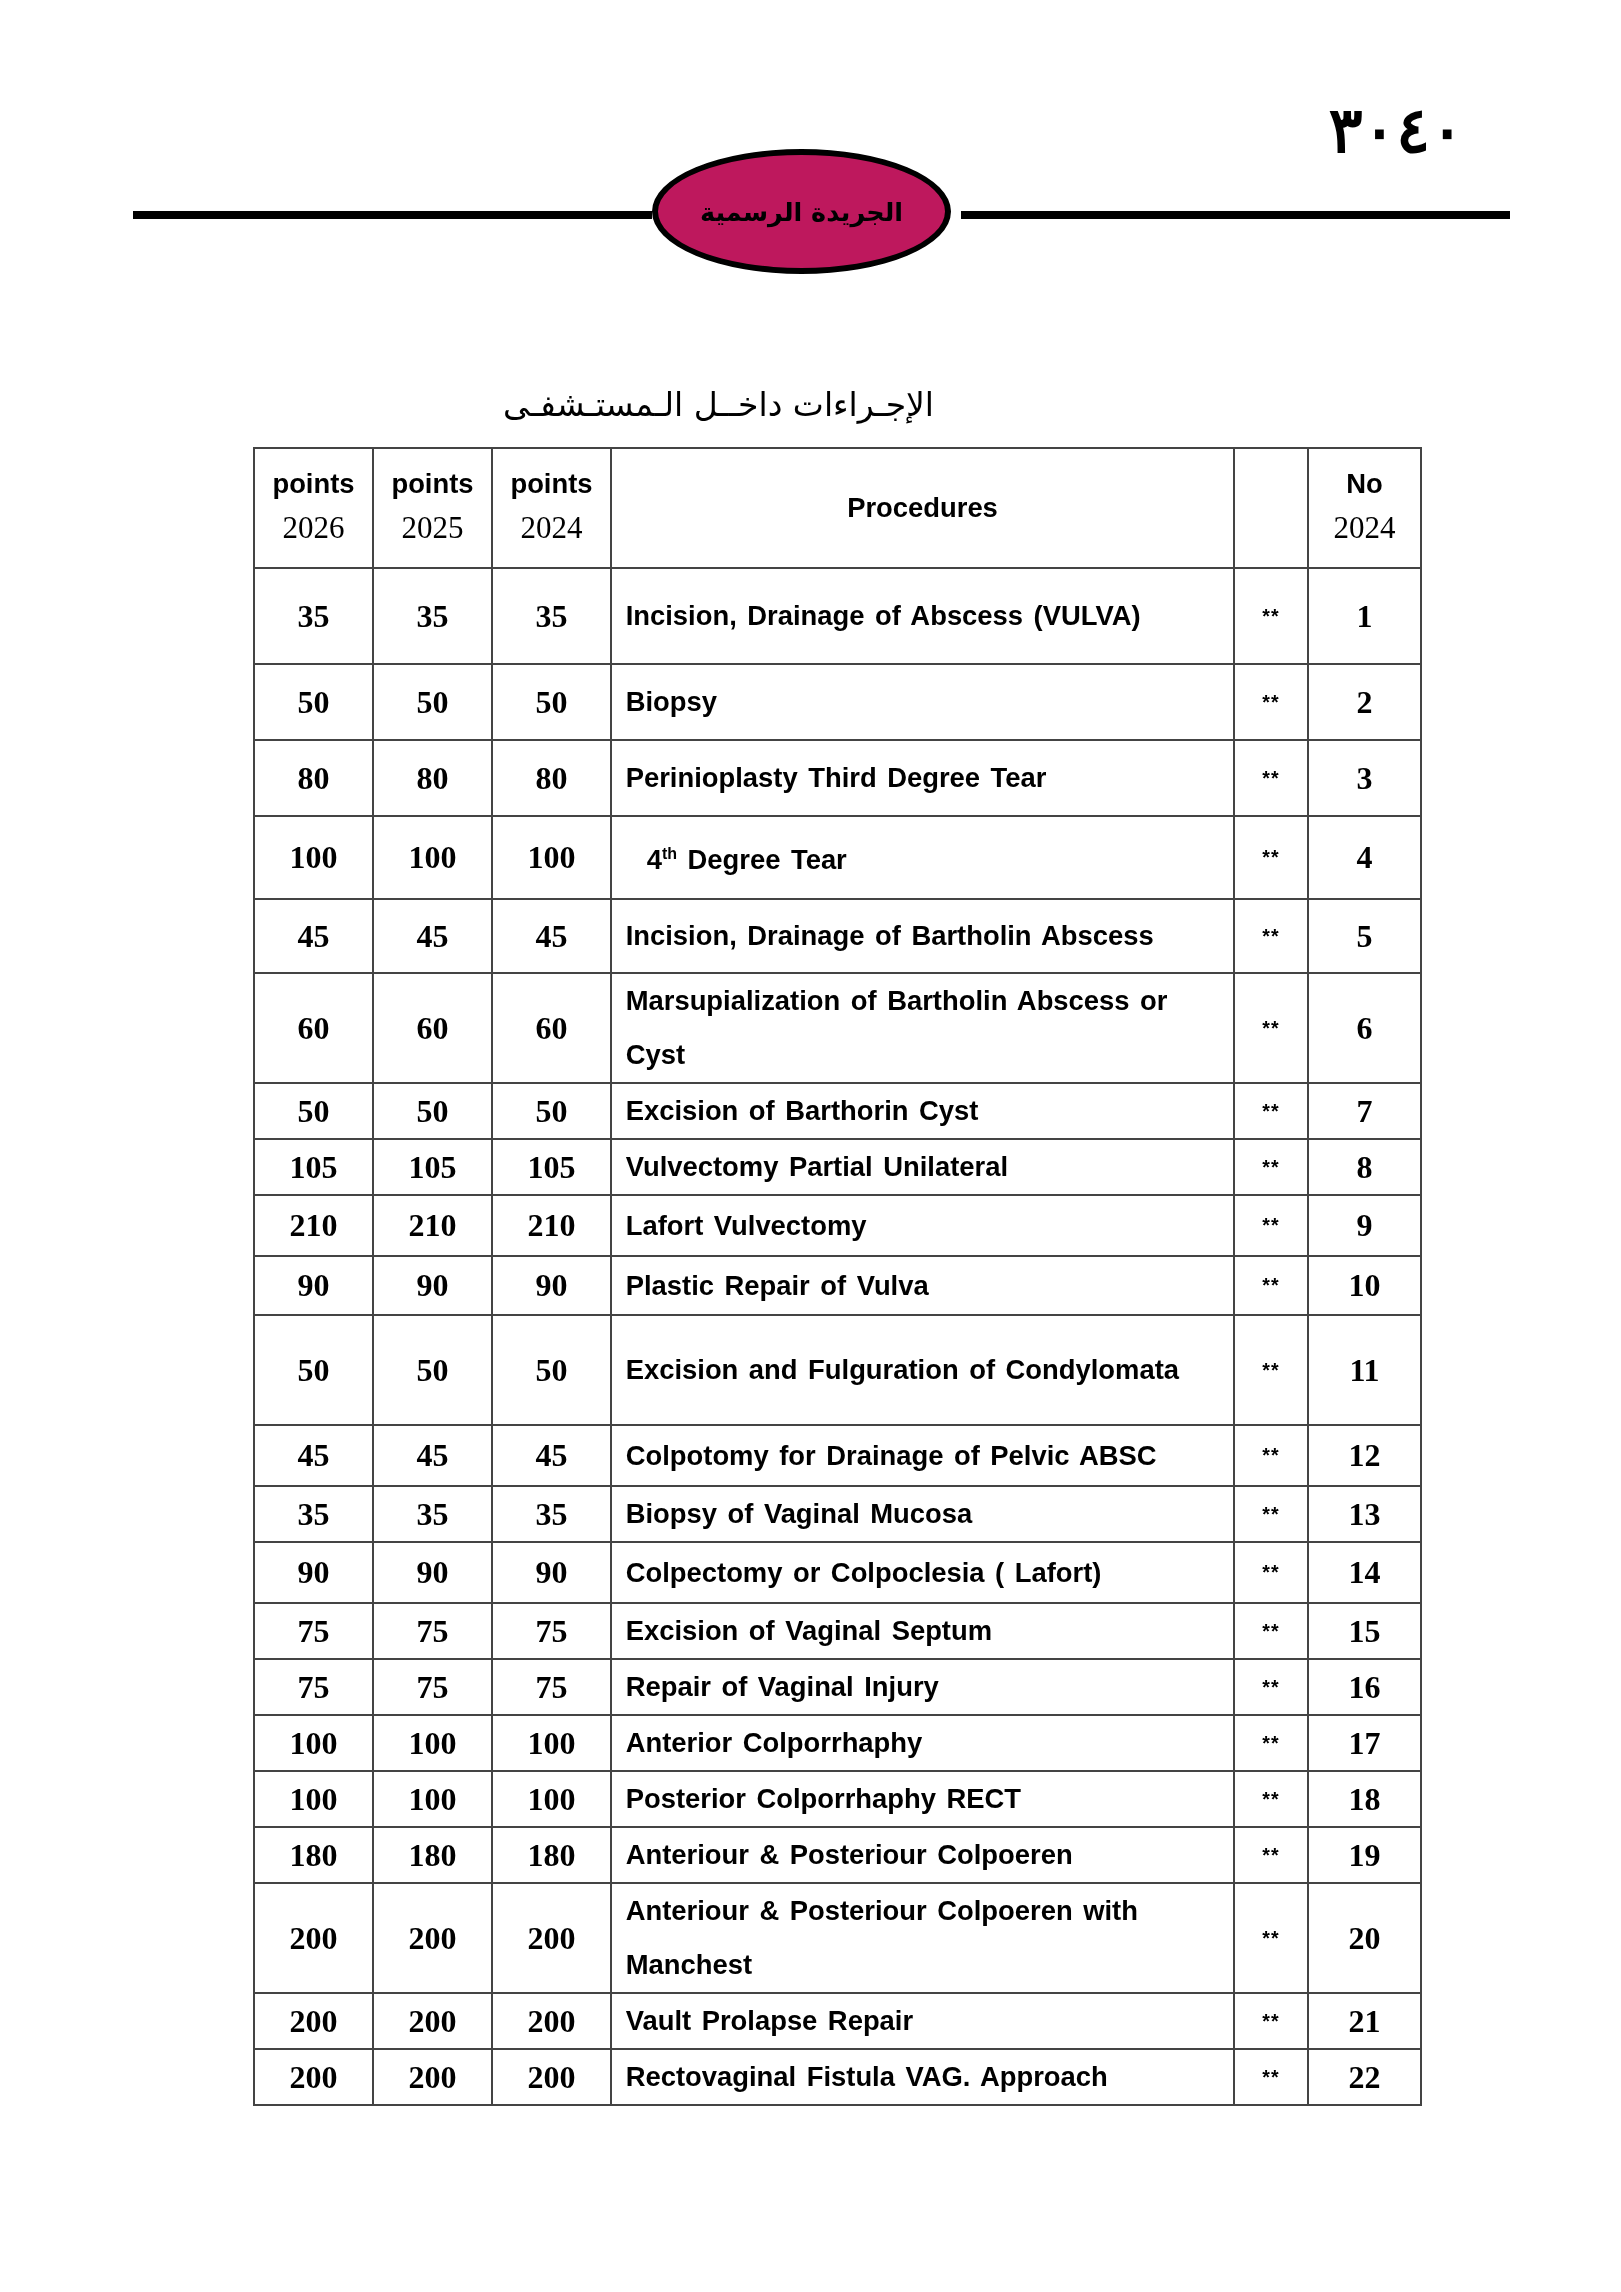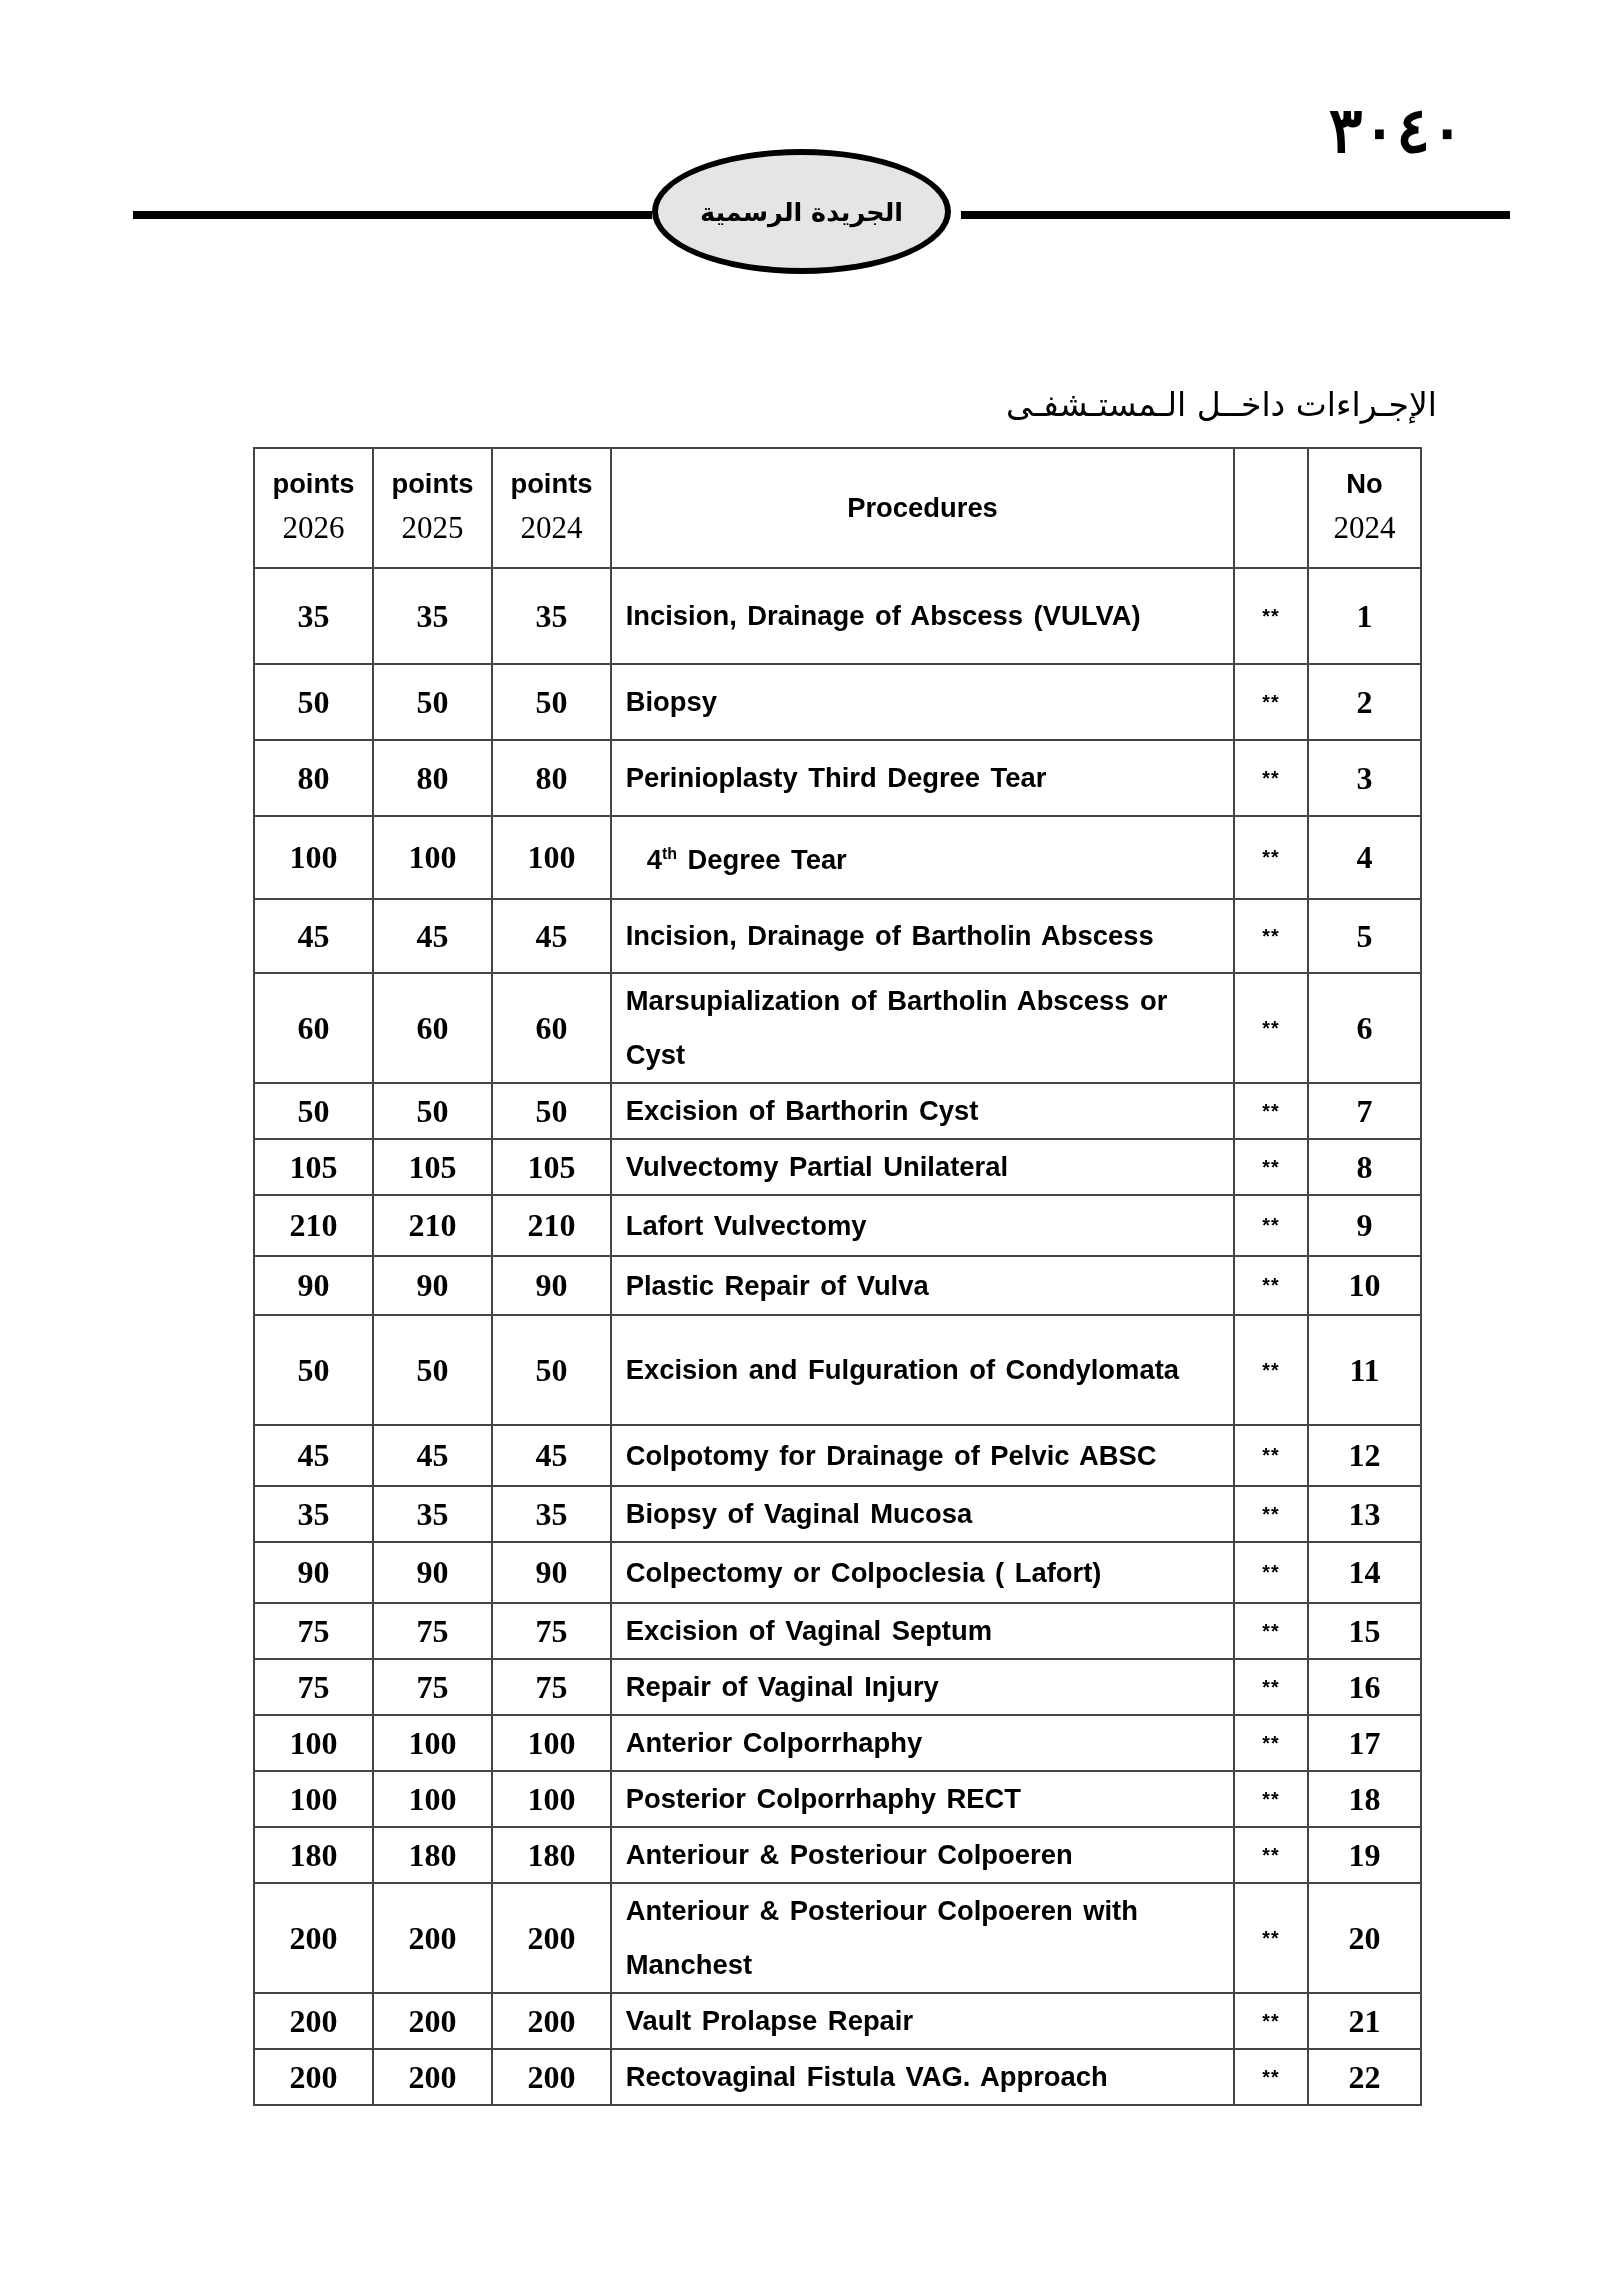--- a/index.html
+++ b/index.html
@@ -10,27 +10,27 @@
       direction: rtl; letter-spacing: 5.9px;
     }
     .header-line {
       position: absolute; top: 211px; height: 7.8px; background: #000;
     }
     .header-line.left { left: 133px; width: 519px; }
     .header-line.right { left: 961px; width: 549px; }
     .header-oval {
       position: absolute; left: 652px; top: 149px; width: 299px; height: 125px;
       border: 6.9px solid #000; border-radius: 50%; box-sizing: border-box;
-      display: flex; align-items: center; justify-content: center; background: #e5e5e5;
+      display: flex; align-items: center; justify-content: center; background: #be185d;
     }
     .header-oval span {
       font-family: "DejaVu Sans", sans-serif; font-weight: bold; font-size: 25.5px; direction: rtl;
     }
     .section-title {
-      position: absolute; left: 0; width: 1437px; top: 385px; 
+      position: absolute; left: 0; width: 1437px; top: 385px; text-align: center;
       font-family: "DejaVu Sans", sans-serif; font-size: 33px; direction: rtl;
     }
     table.procedures {
       position: absolute; left: 253px; top: 447px; width: 1166px;
       border-collapse: collapse; table-layout: fixed;
     }
     table.procedures td, table.procedures th {
       border: 2px solid #444; padding: 0; vertical-align: middle; text-align: center;
     }
     col.c-pts { width: 119px; }

